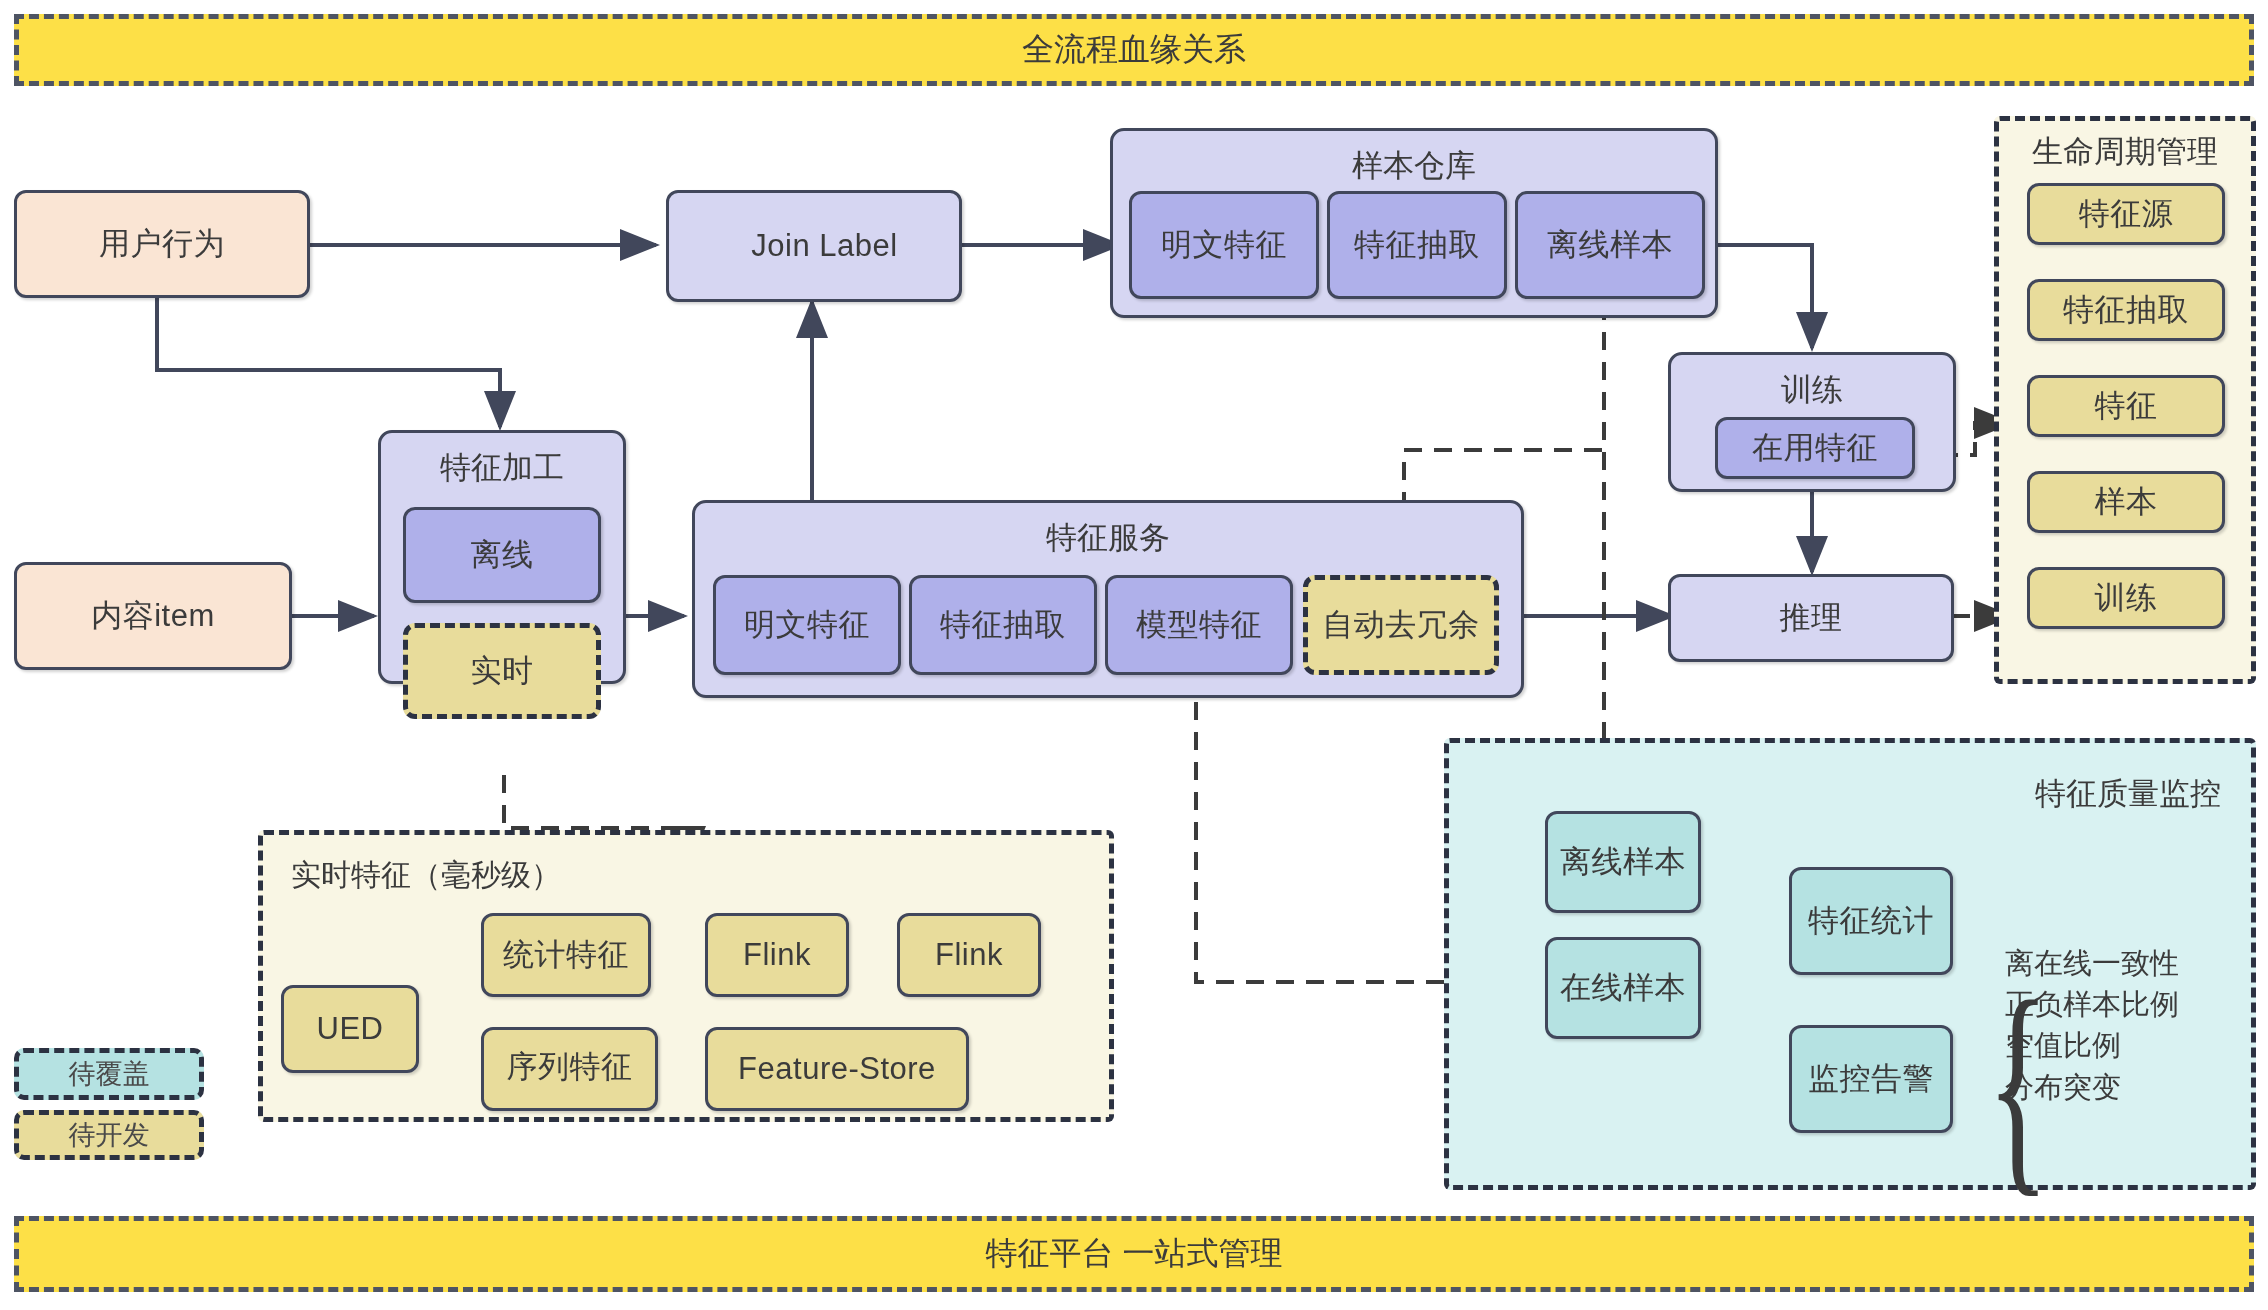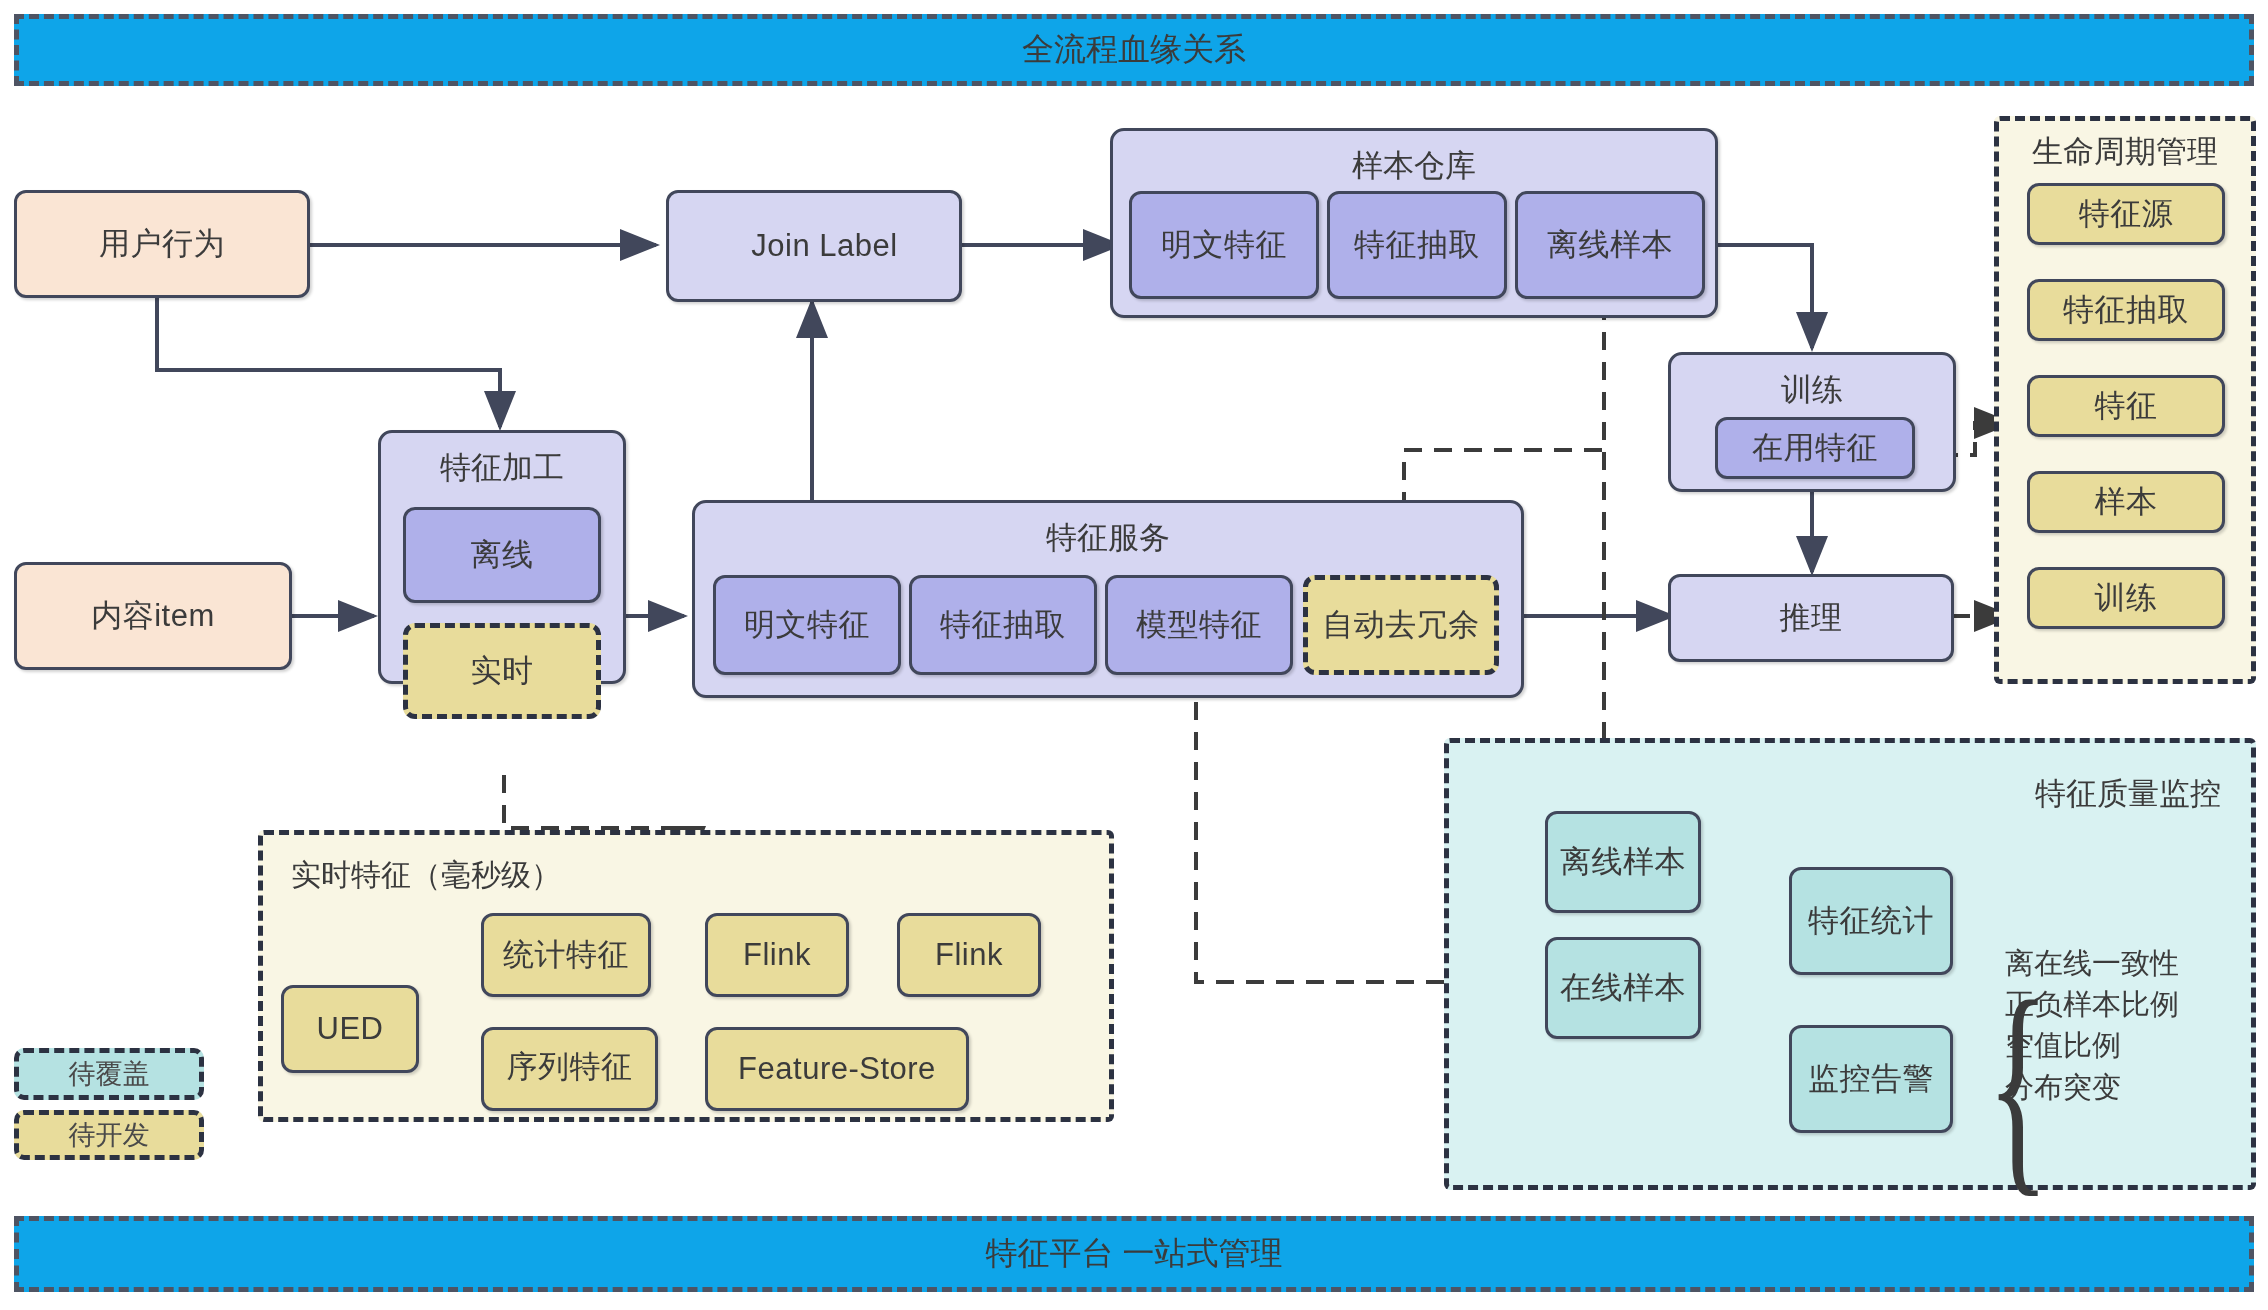--- a/index.html
+++ b/index.html
@@ -60,21 +60,21 @@
   .dashed {
     border-style: dashed;
     border-width: 5px;
     border-color: #2c3242;
     box-shadow: none;
   }
   
   .banner {
     position: absolute;
     box-sizing: border-box;
-    background: #0ea5e9;
+    background: #fde047;
     border: 5px dashed #4e5463;
     display: flex;
     align-items: center;
     justify-content: center;
     font-size: 32px;
     color: #3b3b3b;
   }
   
   .legend-chip {
     position: absolute;

